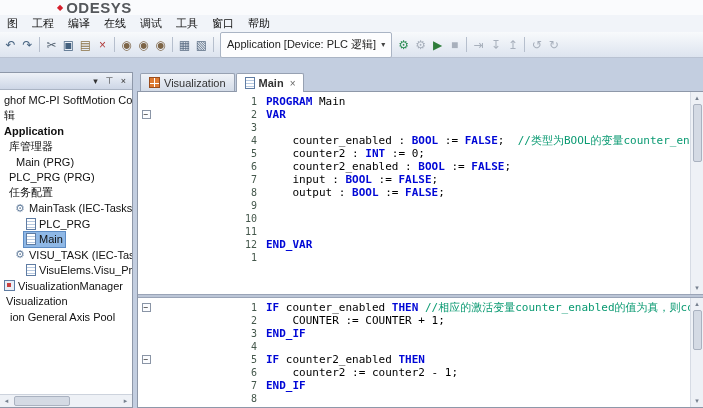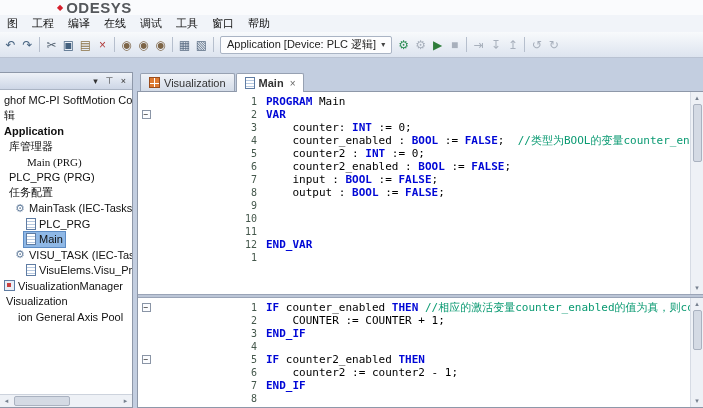--- a/index.html
+++ b/index.html
@@ -11,21 +11,21 @@
   .applogo {color:#d61f2c;font-size:8px}
   .apptitle {font-size:15px;font-weight:bold;color:#55585c;letter-spacing:.5px}
 
   .menubar {height:17px;flex:none;background:#f1f4f9;display:flex;align-items:center}
   .mitem {padding:1px 7px;cursor:default;white-space:nowrap}
 
   .toolbar {height:26px;flex:none;background:linear-gradient(#f8fafc,#dde4ef);border-bottom:1px solid #b9c2d2;display:flex;align-items:center;padding:0 2px}
   .tbgroup {display:flex;align-items:center}
   .tbicon {width:17px;height:17px;display:flex;align-items:center;justify-content:center;font-size:12px;cursor:default}
   .tbsep {width:1px;height:15px;background:#b6bfcd;margin:0 3px}
-  .app-combo {display:flex;align-items:center;gap:5px;height:18px;padding:0 6px;margin:8px 3px;background:#fdfdfe;border:1px solid #aab4c4;border-radius:2px;white-space:nowrap;color:#222}
+  .app-combo {display:flex;align-items:center;gap:5px;height:26px;padding:0 6px;margin:8px 3px;background:#fdfdfe;border:1px solid #aab4c4;border-radius:2px;white-space:nowrap;color:#222}
   .caret {font-size:8px;color:#444}
 
   .workspace {flex:1;min-height:0;display:flex;gap:4px;padding-top:14px}
 
   .sidebar {width:133px;flex:none;background:#fff;border:1px solid #8e98a9;border-left:none;display:flex;flex-direction:column;min-height:0}
   .sb-header {height:17px;flex:none;background:linear-gradient(#eef2f8,#cdd6e6);border-bottom:1px solid #aab4c4;display:flex;align-items:center;justify-content:flex-end;gap:1px;padding:0 2px}
   .sbbtn {width:13px;height:13px;display:flex;align-items:center;justify-content:center;font-size:9px;color:#333;cursor:default}
   .tree {flex:1;overflow:hidden;padding-top:2px}
   .trow {height:15.5px;display:flex;align-items:center;white-space:nowrap;cursor:default}
   .rowbox {display:inline-flex;align-items:center;gap:3px;padding:0 2px;height:15px}
@@ -148,21 +148,21 @@
           <div class="trow" style="padding-left: 2px;">
             <span class="rowbox">
               <span class="bold">Application</span>
             </span>
           </div>
           <div class="trow" style="padding-left: 7px;">
             <span class="rowbox">
               <span>库管理器</span>
             </span>
           </div>
-          <div class="trow" style="padding-left: 25px; font-family: Liberation Serif, serif;">
+          <div class="trow" style="padding-left: 14px;">
             <span class="rowbox">
               <span>Main (PRG)</span>
             </span>
           </div>
           <div class="trow" style="padding-left: 7px;">
             <span class="rowbox">
               <span>PLC_PRG (PRG)</span>
             </span>
           </div>
           <div class="trow" style="padding-left: 7px;">
@@ -204,21 +204,21 @@
             <span class="rowbox">
               <span class="ic-vm"></span>
               <span>VisualizationManager</span>
             </span>
           </div>
           <div class="trow" style="padding-left: 4px;">
             <span class="rowbox">
               <span>Visualization</span>
             </span>
           </div>
-          <div class="trow" style="padding-left: 16px;">
+          <div class="trow" style="padding-left: 8px;">
             <span class="rowbox">
               <span>ion General Axis Pool</span>
             </span>
           </div>
         </div>
       <div class="hscroll">
         <span class="harrow">◂</span>
         <span class="htrack">
             <span class="hthumb"></span>
           </span>
@@ -250,21 +250,20 @@
               <div class="crow">
                 <span class="g-fold">
                   <span class="foldbox">−</span>
                 </span>
                 <span class="g-num">2</span>
                 <span class="ctext"><span class="seg-k">VAR</span></span>
               </div>
               <div class="crow">
                 <span class="g-fold"></span>
                 <span class="g-num">3</span>
-                <span class="ctext"><span class="seg-p">    counter: </span><span class="seg-k">INT</span><span class="seg-p"> := 0;</span></span>
               </div>
               <div class="crow">
                 <span class="g-fold"></span>
                 <span class="g-num">4</span>
                 <span class="ctext"><span class="seg-p">    counter_enabled : </span><span class="seg-k">BOOL</span><span class="seg-p"> := </span><span class="seg-k">FALSE</span><span class="seg-p">;  </span><span class="seg-c">//类型为BOOL的变量counter_enabled为真，即为1</span></span>
               </div>
               <div class="crow">
                 <span class="g-fold"></span>
                 <span class="g-num">5</span>
                 <span class="ctext"><span class="seg-p">    counter2 : </span><span class="seg-k">INT</span><span class="seg-p"> := 0;</span></span>

